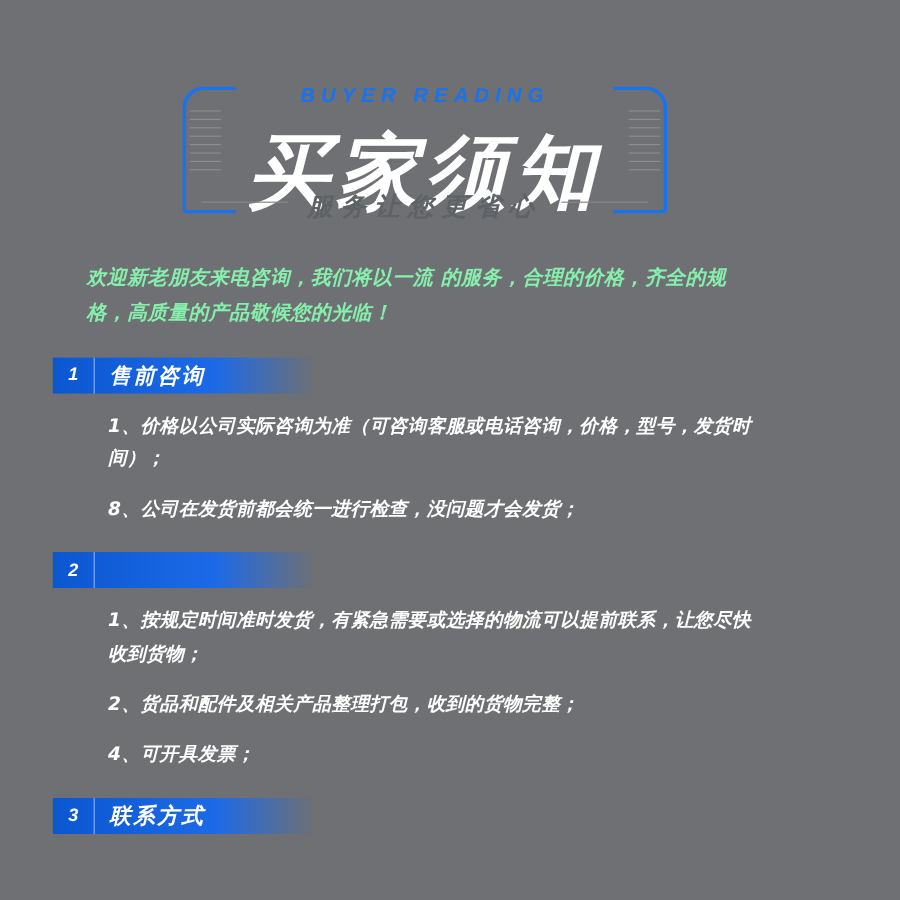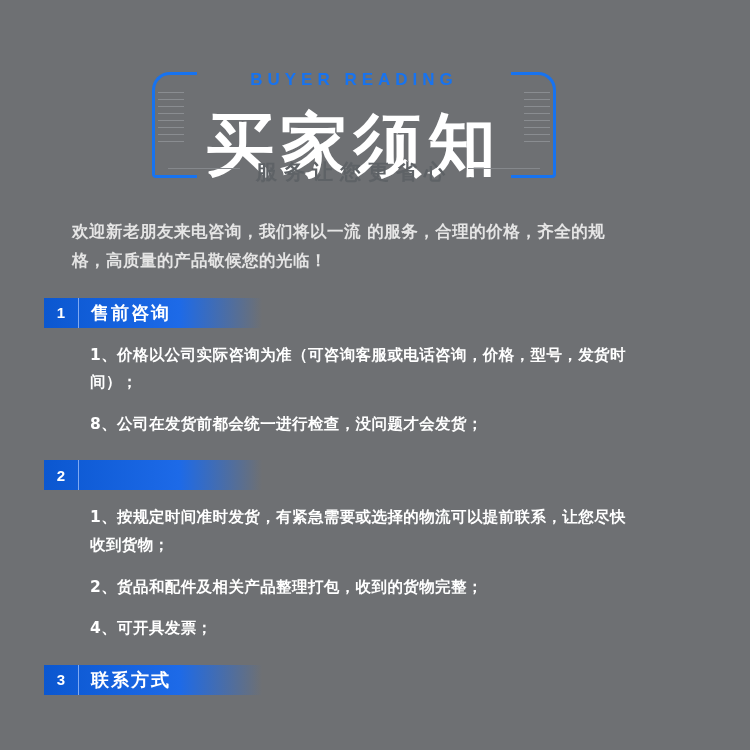--- a/index.html
+++ b/index.html
@@ -11,20 +11,21 @@
     height: 750px;
     background: #6e7073;
     font-family: "Liberation Sans", sans-serif;
     overflow: hidden;
   }
   .page {
     position: relative;
     width: 708px;
     height: 750px;
     background: #6e7073;
+    font-style: italic;
   }
 
   
   .banner {
     position: relative;
     height: 200px;
     text-align: center;
   }
   .banner-eyebrow {
     position: absolute;
@@ -101,21 +102,21 @@
   .bracket-lines i {
     display: block;
     height: 1px;
     margin-bottom: 6px;
     background: #8a8d91;
   }
 
   
   .intro {
     margin: 18px 70px 0 72px;
-    color: #e5e5e5;
+    color: #86efac;
     font-size: 16.5px;
     font-weight: bold;
     line-height: 1.75;
     letter-spacing: 0.5px;
     font-family: "DejaVu Sans", sans-serif;
   }
 
   
   .section { margin-top: 22px; }
   .sec-head {

